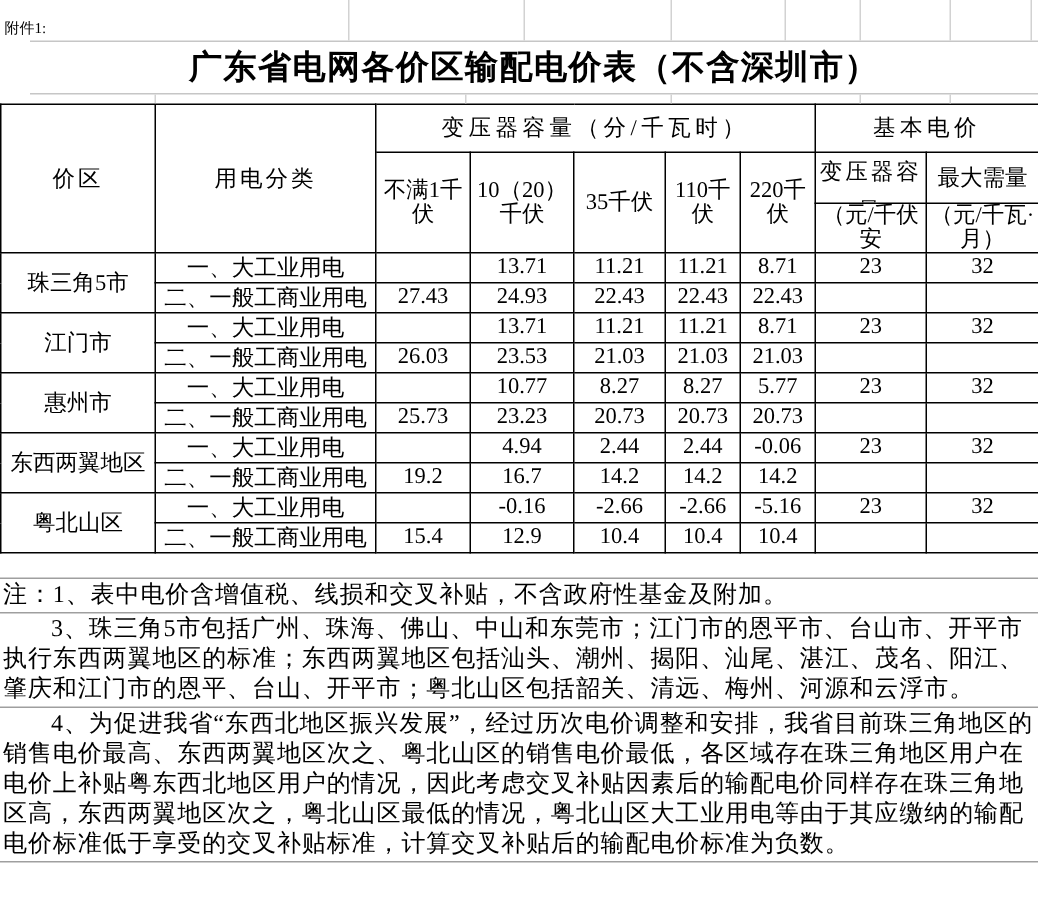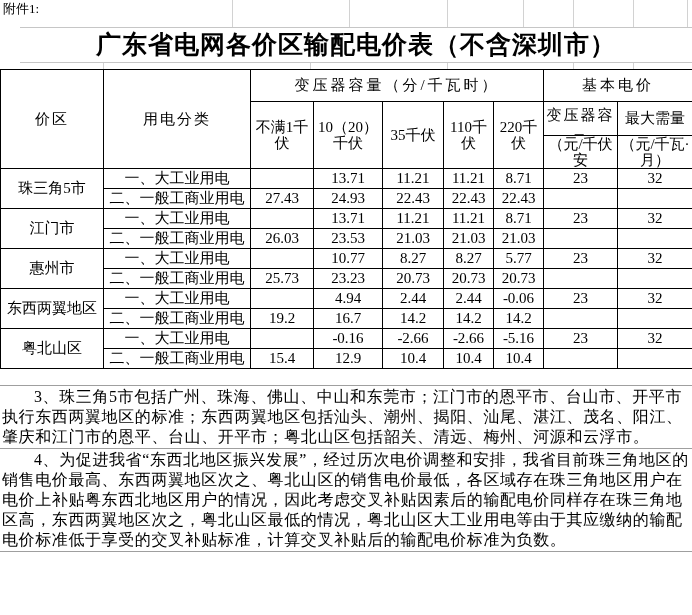--- a/index.html
+++ b/index.html
@@ -4,26 +4,26 @@
 <style>
   html,body{margin:0;padding:0;}
   body{
     width:692px;height:615px;
     background:#ffffff;color:#000000;
     font-family:"Liberation Serif","DejaVu Serif",serif;
     position:relative;overflow:hidden;
   }
   
   .top-strip{height:27px;position:relative;}
-  .attach{position:absolute;left:3px;top:0;font-size:13px;}
+  .attach{position:absolute;left:3px;top:12px;font-size:10px;}
   .vt{position:absolute;top:0;bottom:0;width:1px;background:#d2d2d2;}
   .title-row{
     height:34px;line-height:34px;
     border-top:1px solid #c6c6c6;border-bottom:1px solid #c6c6c6;
-    text-align:center;font-weight:bold;font-size:25px;letter-spacing:1px;margin-left:20px;
+    text-align:center;font-weight:bold;font-size:22px;letter-spacing:1px;margin-left:20px;
   }
   .gap{height:6px;position:relative;}
 
   
   table.price{
     border-collapse:collapse;table-layout:fixed;width:692px;
   }
   table.price td{
     border:1px solid #000;
     font-size:15px;text-align:center;vertical-align:middle;
@@ -220,15 +220,16 @@
     <td>10.4</td>
     <td>10.4</td>
     <td>10.4</td>
     <td></td>
     <td></td>
   </tr>
 </tbody>
   </table>
 
 <div class="notes">
+  <p class="note">注：1、表中电价含增值税、线损和交叉补贴，不含政府性基金及附加。</p>
   <p class="note indent">3、珠三角5市包括广州、珠海、佛山、中山和东莞市；江门市的恩平市、台山市、开平市执行东西两翼地区的标准；东西两翼地区包括汕头、潮州、揭阳、汕尾、湛江、茂名、阳江、肇庆和江门市的恩平、台山、开平市；粤北山区包括韶关、清远、梅州、河源和云浮市。</p>
   <p class="note indent">4、为促进我省“东西北地区振兴发展”，经过历次电价调整和安排，我省目前珠三角地区的销售电价最高、东西两翼地区次之、粤北山区的销售电价最低，各区域存在珠三角地区用户在电价上补贴粤东西北地区用户的情况，因此考虑交叉补贴因素后的输配电价同样存在珠三角地区高，东西两翼地区次之，粤北山区最低的情况，粤北山区大工业用电等由于其应缴纳的输配电价标准低于享受的交叉补贴标准，计算交叉补贴后的输配电价标准为负数。</p>
 </div>
 
 </body></html>

